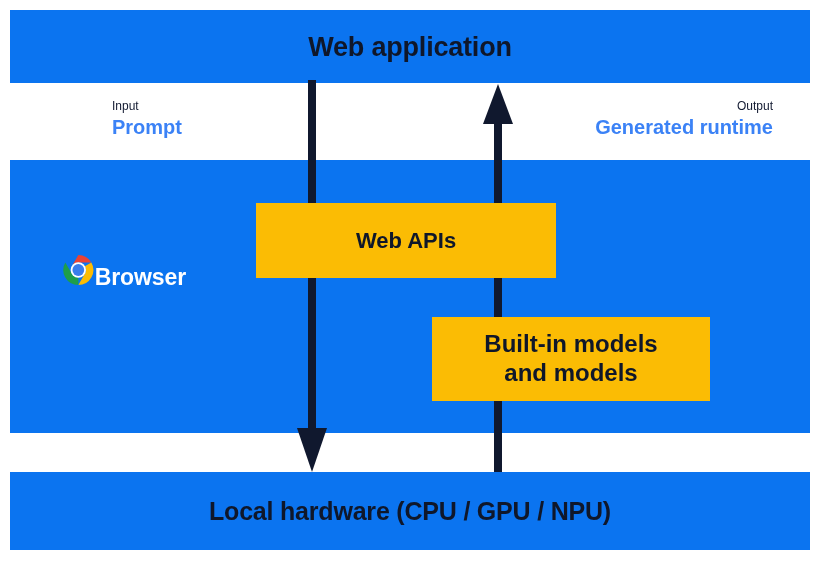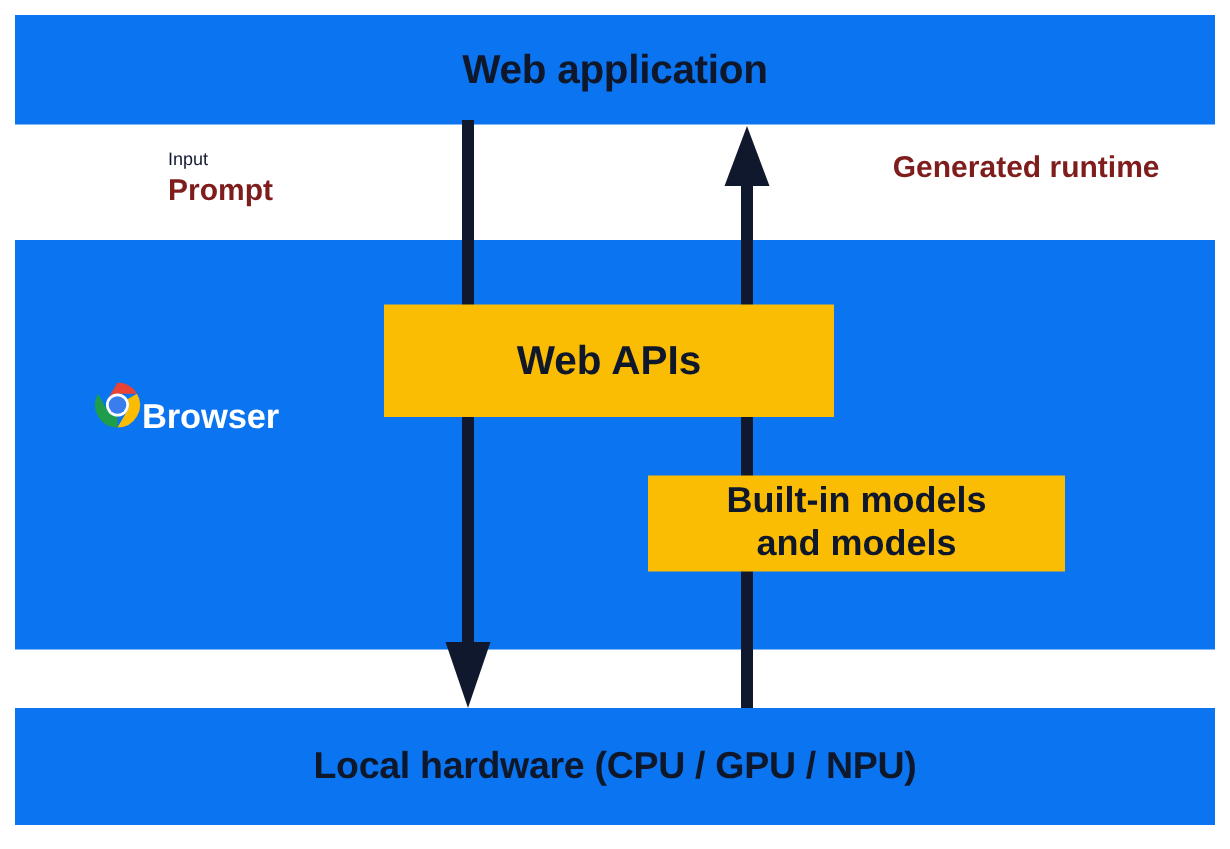--- a/index.html
+++ b/index.html
@@ -82,21 +82,21 @@
     text-align: right;
   }
   .edge-kind {
     font-size: 12px;
     font-weight: 400;
     color: #121a31;
   }
   .edge-value {
     font-size: 20px;
     font-weight: 700;
-    color: #7f1d1d;
+    color: #3b82f6;
     margin-top: 1px;
   }
 
   
   .arrow {
     position: absolute;
     pointer-events: none;
   }
   #arrow-down-prompt {
     left: 290px;
@@ -120,27 +120,27 @@
     justify-content: center;
     text-align: center;
     color: #0f172a;
     font-weight: 700;
   }
   #box-web-apis {
     left: 256px;
     top: 203px;
     width: 300px;
     height: 75px;
-    font-size: 27px;
+    font-size: 22px;
   }
   #box-builtin-models {
     left: 432px;
     top: 317px;
     width: 278px;
-    height: 64px;
+    height: 84px;
     font-size: 24px;
     line-height: 1.2;
   }
 
   
   #browser-badge {
     position: absolute;
     left: 62px;
     top: 222px;
     width: 124px;
@@ -169,20 +169,21 @@
   <div class="band" id="band-web-application">
     <div class="band-title">Web application</div>
   </div>
 
   <div class="edge-annotation" id="annotation-input">
     <div class="edge-kind">Input</div>
     <div class="edge-value">Prompt</div>
   </div>
 
   <div class="edge-annotation" id="annotation-output">
+    <div class="edge-kind">Output</div>
     <div class="edge-value">Generated runtime</div>
   </div>
 
   <div class="band" id="band-browser"></div>
 
   <svg class="arrow" id="arrow-down-prompt" viewBox="0 0 44 392" aria-hidden="true">
     <rect x="18" y="0" width="8" height="360" fill="#10182e"></rect>
     <polygon points="7,348 37,348 22,392" fill="#10182e"></polygon>
   </svg>
 

